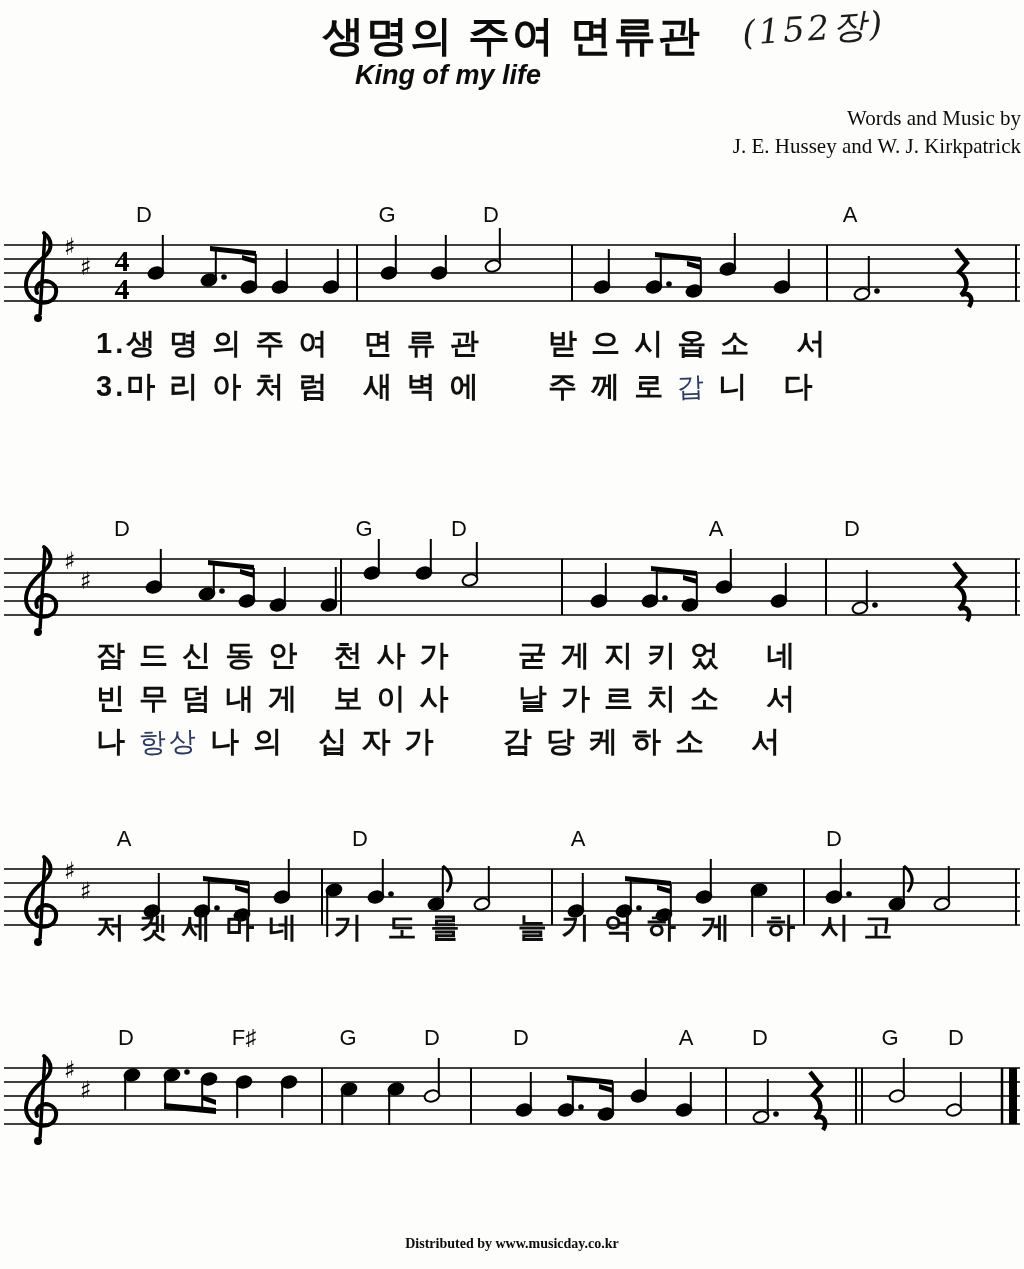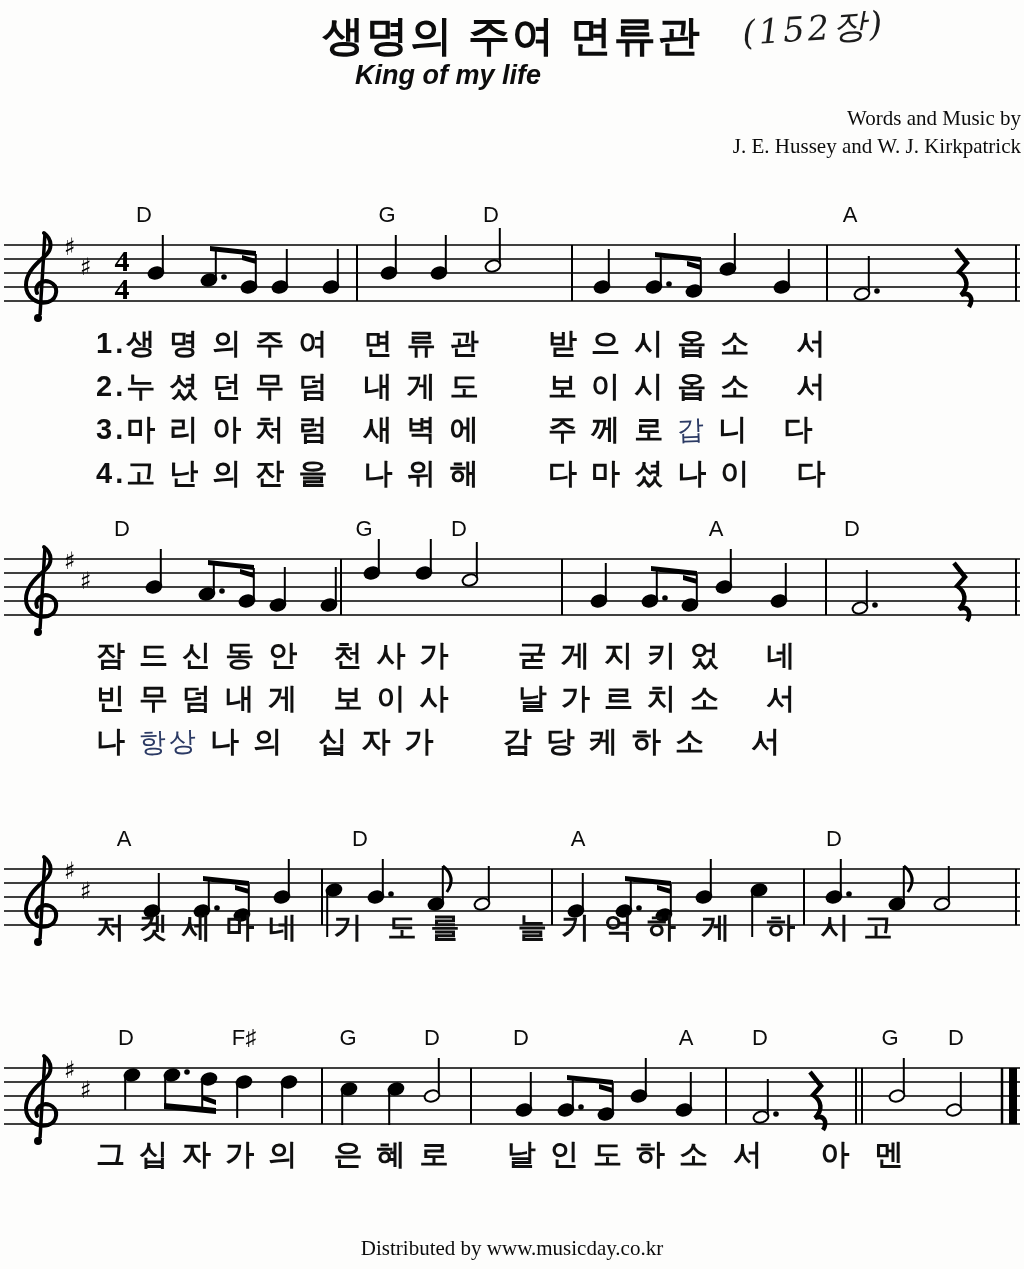--- a/index.html
+++ b/index.html
@@ -7,21 +7,21 @@
   .title{position:absolute;top:8px;left:0;width:1024px;text-align:center;font-family:"Liberation Sans",sans-serif;font-weight:bold;font-size:42px;letter-spacing:2px;}
   .hand-note{position:absolute;top:6px;left:742px;font-family:"DejaVu Serif",serif;font-style:italic;font-size:34px;color:#1c1c1c;transform:rotate(-4deg);letter-spacing:3px;}
   .subtitle{position:absolute;top:60px;left:0;width:896px;text-align:center;font-family:"Liberation Sans",sans-serif;font-style:italic;font-weight:bold;font-size:27px;}
   .credits{position:absolute;top:104px;right:16px;text-align:right;font-size:21px;line-height:28px;}
   .system{position:absolute;left:4px;width:1016px;height:126px;}
   .chord{position:absolute;top:2px;transform:translateX(-50%);font-family:"Liberation Sans",sans-serif;font-size:22px;color:#0c0c0c;}
   .staff-wrap{position:absolute;top:25px;left:0;}
   .lyrics-block{position:absolute;left:96px;width:900px;}
   .lyric-line{white-space:pre;font-family:Liberation Sans, sans-serif;font-weight:bold;font-size:29px;line-height:43px;letter-spacing:3px;color:#101010;}
   .hand{color:#2b3a64;font-weight:normal;display:inline-block;transform:rotate(-2deg);font-size:27px;}
-  .footer{position:absolute;top:1236px;left:0;width:1024px;text-align:center;font-weight:normal;font-size:21px;}
+  .footer{position:absolute;top:1236px;left:0;width:1024px;text-align:center;font-weight:bold;font-size:14px;}
 </style>
 </head>
 <body>
 
 <div id="page">
   <div class="title">생명의 주여 면류관</div>
   <div class="hand-note">(152장)</div>
   <div class="subtitle">King of my life</div>
   <div class="credits">
     <div>Words and Music by</div>
@@ -277,30 +277,25 @@
           <path d="M806 24 l11 14 -8 9 c9 6 10 15 2 23 c9 -4 13 4 8 12" fill="none" stroke="#000" stroke-width="4.5"></path>
           <ellipse cx="893" cy="48" rx="7.5" ry="5.5" transform="rotate(-15 893 48)" fill="#fdfdfc" stroke="#000" stroke-width="2"></ellipse>
           <line x1="899.8" y1="46" x2="899.8" y2="10" stroke="#000" stroke-width="2"></line>
           <ellipse cx="950" cy="62" rx="7.5" ry="5.5" transform="rotate(-15 950 62)" fill="#fdfdfc" stroke="#000" stroke-width="2"></ellipse>
           <line x1="956.8" y1="60" x2="956.8" y2="24" stroke="#000" stroke-width="2"></line>
         </svg></div>
     </div>
 
   <div class="lyrics-block" style="top:322px">
       <div class="lyric-line"><span>1.생 명 의 주 여   면 류 관      받 으 시 옵 소    서</span></div>
-      <div class="lyric-line"><span>2.누 셨 던 무 덤   내 게 도      보 이 시 옵 소    서</span></div>
       <div class="lyric-line"><span>3.마 리 아 처 럼   새 벽 에      주 께 로 </span><span class="hand">갑</span><span> 니   다</span></div>
-      <div class="lyric-line"><span>4.고 난 의 잔 을   나 위 해      다 마 셨 나 이    다</span></div>
     </div>
   <div class="lyrics-block" style="top:634px">
       <div class="lyric-line"><span>잠 드 신 동 안   천 사 가      굳 게 지 키 었    네</span></div>
       <div class="lyric-line"><span>빈 무 덤 내 게   보 이 사      날 가 르 치 소    서</span></div>
       <div class="lyric-line"><span>나 </span><span class="hand">항상</span><span> 나 의   십 자 가      감 당 케 하 소    서</span></div>
     </div>
   <div class="lyrics-block" style="top:906px">
       <div class="lyric-line"><span>저 겟 세 마 네   기  도 를     늘 기 억 하  게   하  시 고</span></div>
     </div>
-  <div class="lyrics-block" style="top:1133px">
-      <div class="lyric-line"><span>그 십 자 가 의   은 혜 로     날 인 도 하 소  서     아  멘</span></div>
-    </div>
 
   <div class="footer">Distributed by www.musicday.co.kr</div>
 </div>
 
 </body></html>

